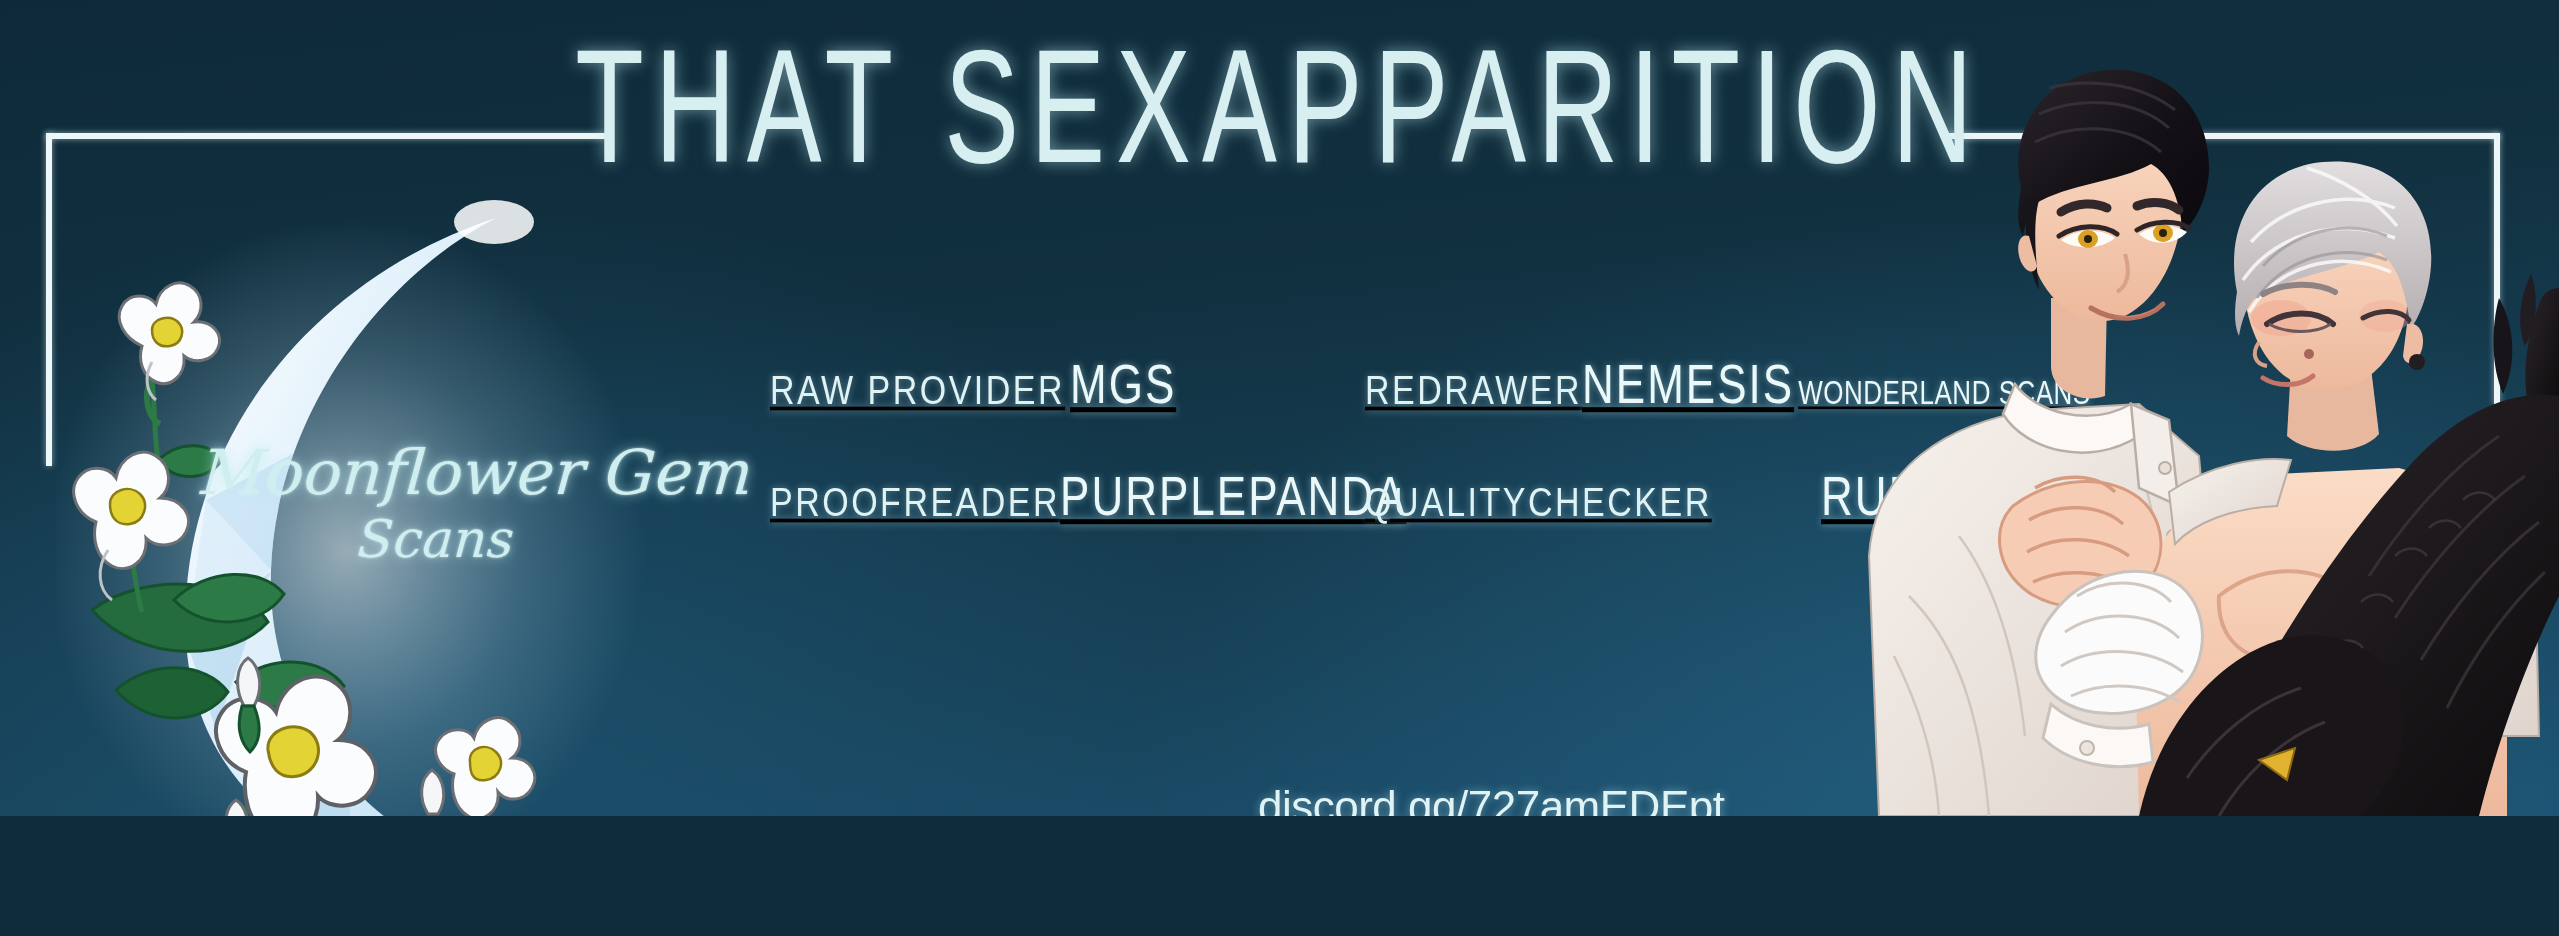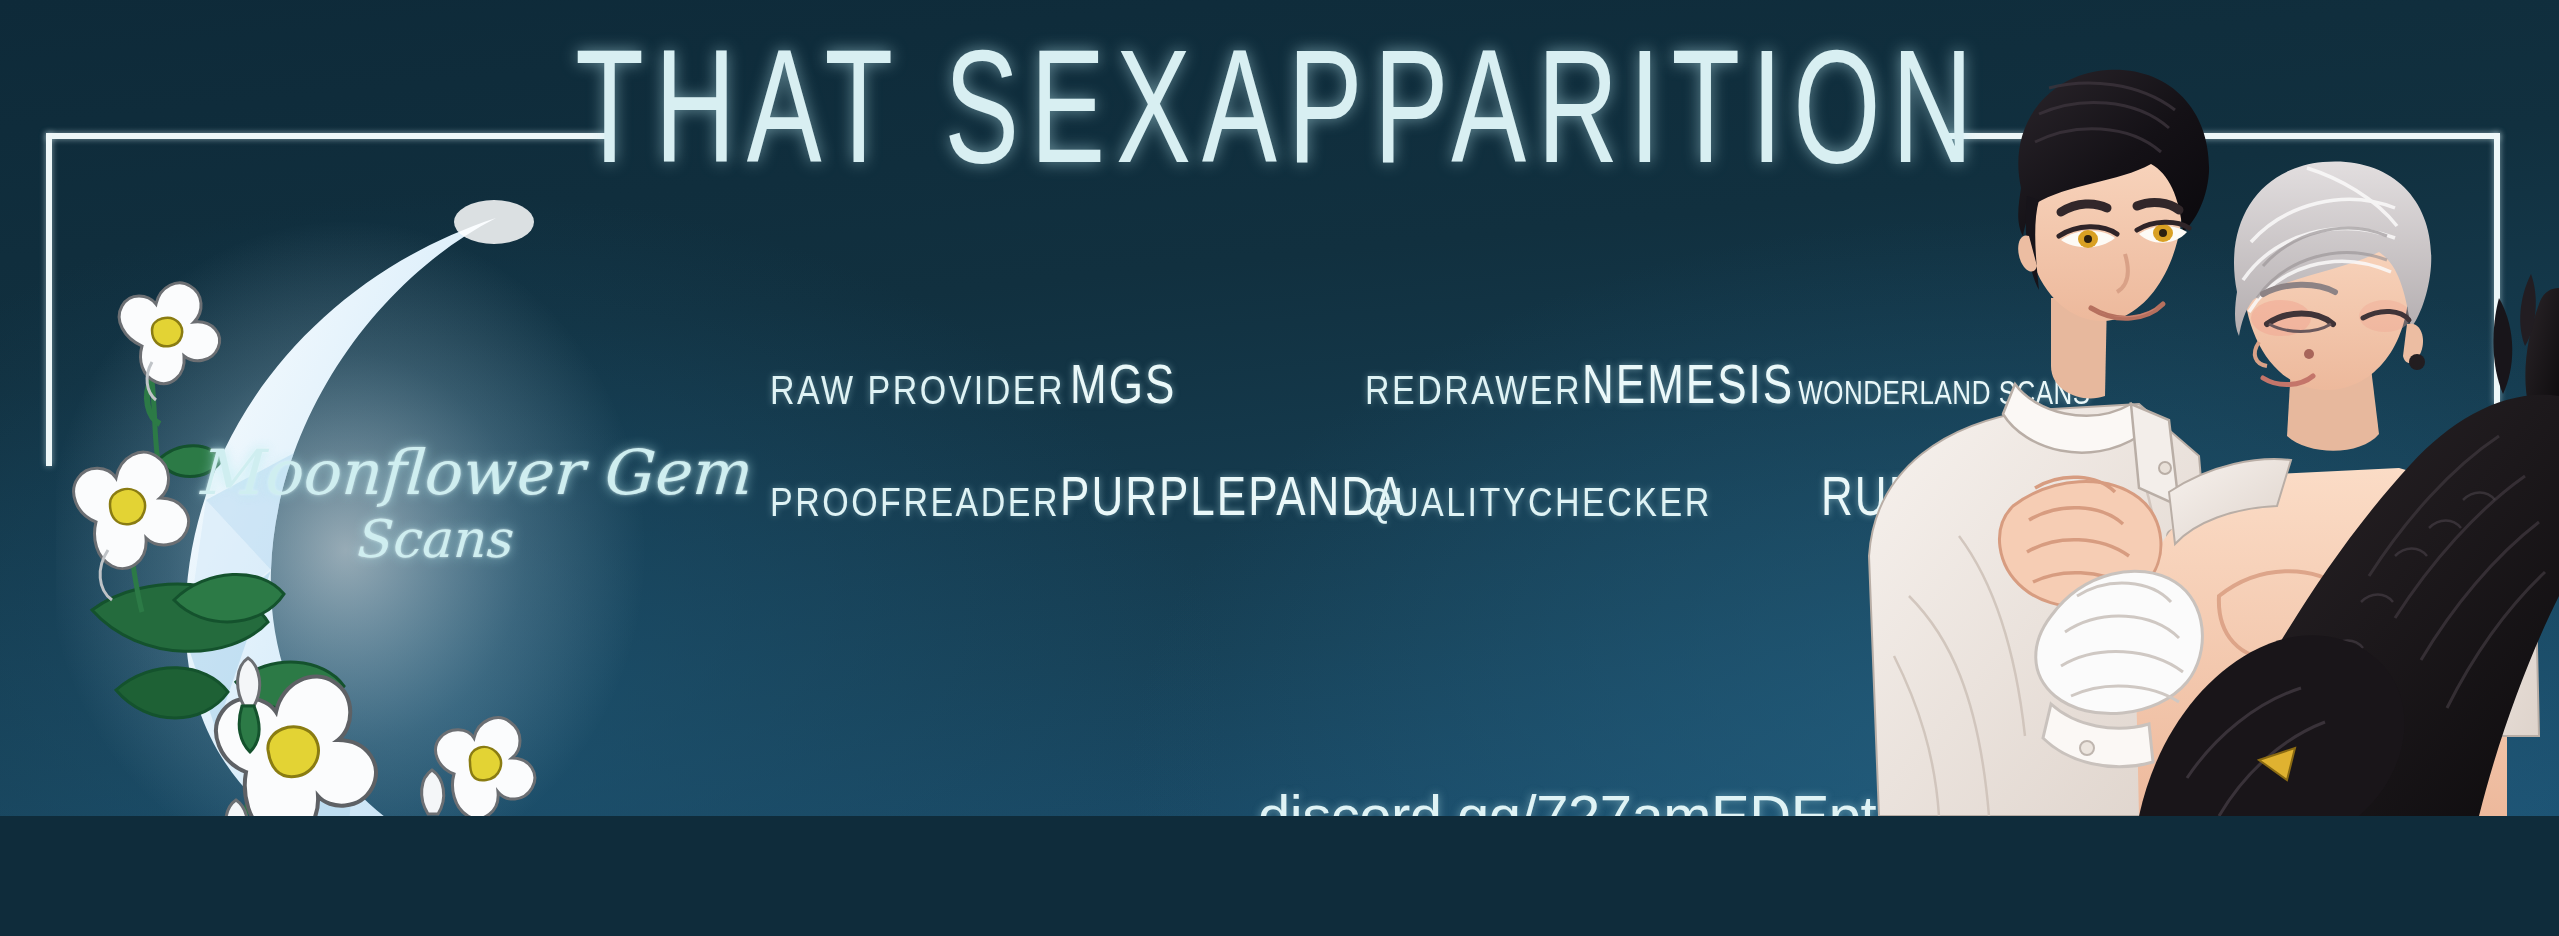--- a/index.html
+++ b/index.html
@@ -63,21 +63,21 @@
     font-family:"DejaVu Serif", serif;
     font-style:italic; font-weight:400;
     font-size:52px; line-height:1.35;
     color:#cfeef0;
     text-shadow:0 0 12px rgba(180,235,240,.75), 0 0 3px rgba(255,255,255,.6);
     transform:skewX(-4deg);
   }
 
   
   #credits{ position:absolute; left:770px; top:366px; width:1150px; }
-  .crow{ display:flex; align-items:baseline; height:112px; }
+  .crow{ display:flex; align-items:baseline; height:112px;text-decoration:underline; }
   .ccol{ display:flex; align-items:baseline; }
   .ccol.a{ width:595px; }
   .ccol.b{ width:555px;justify-content:space-between; }
   .role{
     font-family:"Liberation Sans", sans-serif;
     font-size:34px; font-weight:400;
     letter-spacing:2.5px;
     color:#dff3f5;
     text-shadow:0 0 7px rgba(190,235,242,.45);
     transform:scaleY(1.22); transform-origin:0 100%;
@@ -102,21 +102,21 @@
     text-shadow:0 0 6px rgba(200,240,246,.45);
     transform:scaleY(1.3); transform-origin:0 100%;
     margin-left:4px;
     white-space:nowrap;
   }
 
   
   #discord{
     position:absolute; left:1258px; top:782px;
     font-family:"Liberation Sans", sans-serif;
-    font-size:58px; font-weight:300;
+    font-size:44px; font-weight:300;
     letter-spacing:-0.5px;
     color:#dff3f5;
     text-shadow:0 0 9px rgba(190,235,242,.5);
     white-space:nowrap;
   }
 
   
   #art{ position:absolute; right:0; bottom:0; width:720px; height:780px; }
   #art svg{ width:100%; height:100%; display:block; }
 </style>

